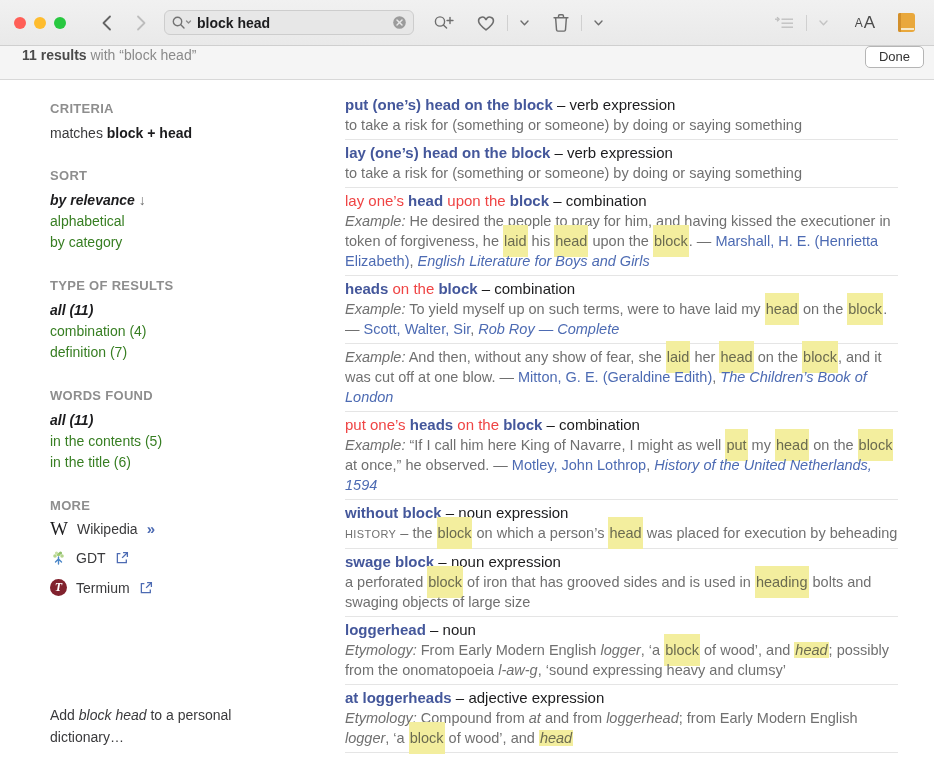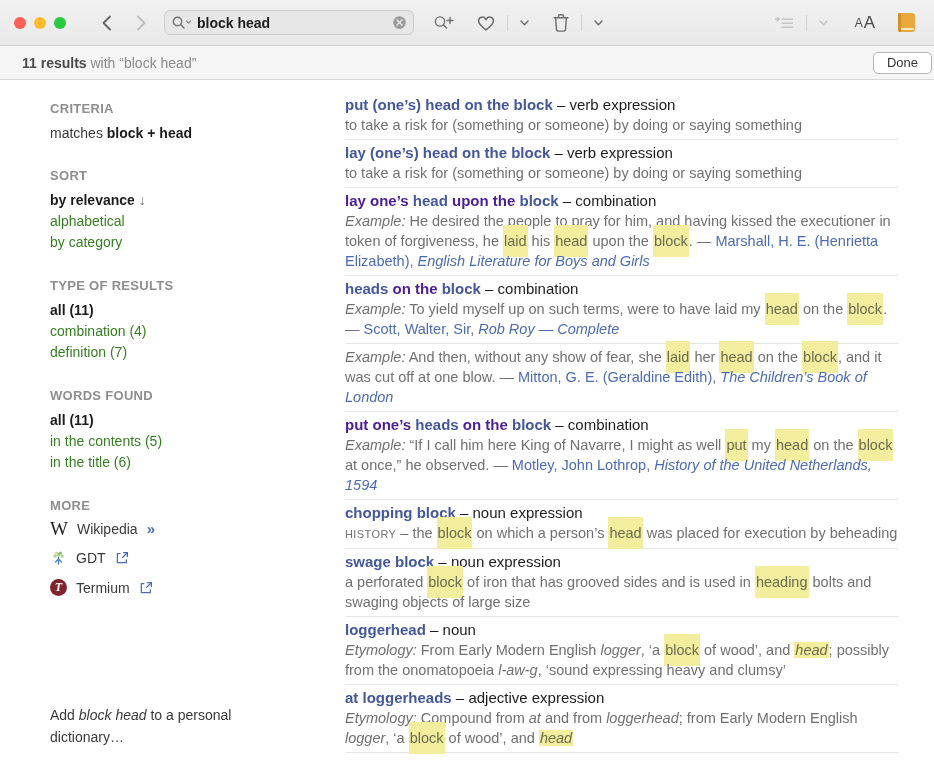--- a/index.html
+++ b/index.html
@@ -25,54 +25,54 @@
   .spacer { flex:1; }
   .aa { font-weight:400; color:#4a4a4a; letter-spacing:1px; }
   .aa .a1{font-size:12px;} .aa .a2{font-size:17px;}
   .book { width:17px; height:19px; background:#e9a83c; border-radius:2px 3px 3px 2px; position:relative; }
   .book:before { content:""; position:absolute; left:0; top:0; width:3px; height:100%;
                  background:#d28f2b; border-radius:2px 0 0 2px; }
   .book:after { content:""; position:absolute; left:3px; bottom:2px; right:1px; height:2px; background:#f7e9c8; }
 
   
   .resultsbar { height:34px; flex:0 0 34px; background:#f5f5f5; border-bottom:1px solid #d8d8d8;
-                display:flex; align-items:center; padding:0 2px 0 22px; }
+                display:flex; align-items:flex-start; padding:0 10px 0 22px; }
   .rb-count { font-size:14px; font-weight:700; color:#4a4a4a; }
   .rb-rest { font-size:14px; color:#8a8a8a; }
   .donebtn { margin-left:auto; font-family:inherit; font-size:13px; color:#333; background:#fff;
              border:1px solid #b5b5b5; border-radius:5px; padding:2px 13px 3px; cursor:pointer; }
 
   
   .content { flex:1; display:flex; overflow:hidden; }
   .sidebar { width:295px; flex:0 0 295px; padding:21px 18px 12px 50px; display:flex; flex-direction:column; }
   .main { flex:1; padding:12px 36px 0 50px; }
 
   
   .side-header { font-size:13px; font-weight:700; color:#8e8e8e; letter-spacing:.3px; margin-bottom:7px; }
   .side-section { margin-bottom:25px; }
   .criteria-line { font-size:14px; color:#3a3a3c; line-height:20px; }
   .criteria-line b { color:#1c1c1e; }
   .side-item { font-size:14px; line-height:21px; color:#377e22; cursor:pointer; }
-  .side-item.active { color:#1c1c1e; font-weight:700; cursor:default; }
+  .side-item.active { color:#1c1c1e; font-weight:700; cursor:default;font-style:italic; }
   .side-item .arrow { color:#6e6e6e; font-weight:400; }
   .more-link { display:flex; align-items:center; gap:9px; margin-bottom:12px; font-size:14px;
                color:#3a3a3c; cursor:pointer; }
   .wp-w { font-family:"Liberation Serif", serif; font-size:19px; line-height:17px; color:#1c1c1e; }
   .guillemet { color:#4d6bb3; font-weight:700; font-size:15px; }
   .termium { width:17px; height:17px; border-radius:50%; background:#81222e; color:#fff;
              font-style:italic; font-family:"Liberation Serif", serif; font-size:12px; font-weight:700;
              display:inline-flex; align-items:center; justify-content:center; }
   .side-footer { margin-top:auto; font-size:14px; color:#3a3a3c; line-height:22px; width:205px; cursor:pointer; }
 
   
   .result-row { padding:3px 0 4px; border-bottom:1px solid #e5e5e5; }
   .r-title { font-size:15px; line-height:20px; }
   .r-body  { font-size:14.5px; line-height:20px; }
   .seg-hw  { color:#44579b; font-weight:700; }
-  .seg-tb  { color:#4c1d95; font-weight:700; }
+  .seg-tb  { color:#ef4444; font-weight:400; }
   .seg-pos { color:#1c1c1e; font-weight:400; }
   .seg-def, .seg-ex { color:#707070; }
   .seg-exl { color:#707070; font-style:italic; }
   .seg-it  { color:#707070; font-style:italic; }
   .seg-hl  { color:#6b6b50; background:#f3ee9e; padding:8px 1px; }
   .seg-hli { color:#6b6b50; background:#f3ee9e; padding:0 1px; font-style:italic; }
   .seg-cite  { color:#4d6bb3; }
   .seg-citei { color:#4d6bb3; font-style:italic; }
   .seg-sc  { color:#707070; font-size:11px; letter-spacing:.4px; }
   svg { display:block; }
@@ -283,21 +283,21 @@
           <div class="r-body"><span class="seg-exl">Example:</span><span class="seg-ex"> To yield myself up on such terms, were to have laid my </span><span class="seg-hl">head</span><span class="seg-ex"> on the </span><span class="seg-hl">block</span><span class="seg-ex">. — </span><span class="seg-cite">Scott, Walter, Sir</span><span class="seg-ex">, </span><span class="seg-citei">Rob Roy — Complete</span></div>
         </div>
         <div class="result-row">
           <div class="r-body"><span class="seg-exl">Example:</span><span class="seg-ex"> And then, without any show of fear, she </span><span class="seg-hl">laid</span><span class="seg-ex"> her </span><span class="seg-hl">head</span><span class="seg-ex"> on the </span><span class="seg-hl">block</span><span class="seg-ex">, and it was cut off at one blow. — </span><span class="seg-cite">Mitton, G. E. (Geraldine Edith)</span><span class="seg-ex">, </span><span class="seg-citei">The Children’s Book of London</span></div>
         </div>
         <div class="result-row">
           <div class="r-title"><span class="seg-tb">put one’s </span><span class="seg-hw">heads</span><span class="seg-tb"> on the </span><span class="seg-hw">block</span><span class="seg-pos"> – combination</span></div>
           <div class="r-body"><span class="seg-exl">Example:</span><span class="seg-ex"> “If I call him here King of Navarre, I might as well </span><span class="seg-hl">put</span><span class="seg-ex"> my </span><span class="seg-hl">head</span><span class="seg-ex"> on the </span><span class="seg-hl">block</span><span class="seg-ex"> at once,” he observed. — </span><span class="seg-cite">Motley, John Lothrop</span><span class="seg-ex">, </span><span class="seg-citei">History of the United Netherlands, 1594</span></div>
         </div>
         <div class="result-row">
-          <div class="r-title"><span class="seg-hw">chopping block</span><span class="seg-pos"> – noun expression</span></div>
+          <div class="r-title"><span class="seg-hw">without block</span><span class="seg-pos"> – noun expression</span></div>
           <div class="r-body"><span class="seg-sc">HISTORY</span><span class="seg-ex"> – the </span><span class="seg-hl">block</span><span class="seg-ex"> on which a person’s </span><span class="seg-hl">head</span><span class="seg-ex"> was placed for execution by beheading</span></div>
         </div>
         <div class="result-row">
           <div class="r-title"><span class="seg-hw">swage block</span><span class="seg-pos"> – noun expression</span></div>
           <div class="r-body"><span class="seg-ex">a perforated </span><span class="seg-hl">block</span><span class="seg-ex"> of iron that has grooved sides and is used in </span><span class="seg-hl">heading</span><span class="seg-ex"> bolts and swaging objects of large size</span></div>
         </div>
         <div class="result-row">
           <div class="r-title"><span class="seg-hw">loggerhead</span><span class="seg-pos"> – noun</span></div>
           <div class="r-body"><span class="seg-exl">Etymology:</span><span class="seg-ex"> From Early Modern English </span><span class="seg-it">logger</span><span class="seg-ex">, ‘a </span><span class="seg-hl">block</span><span class="seg-ex"> of wood’, and </span><span class="seg-hli">head</span><span class="seg-ex">; possibly from the onomatopoeia </span><span class="seg-it">l-aw-g</span><span class="seg-ex">, ‘sound expressing heavy and clumsy’</span></div>
         </div>

